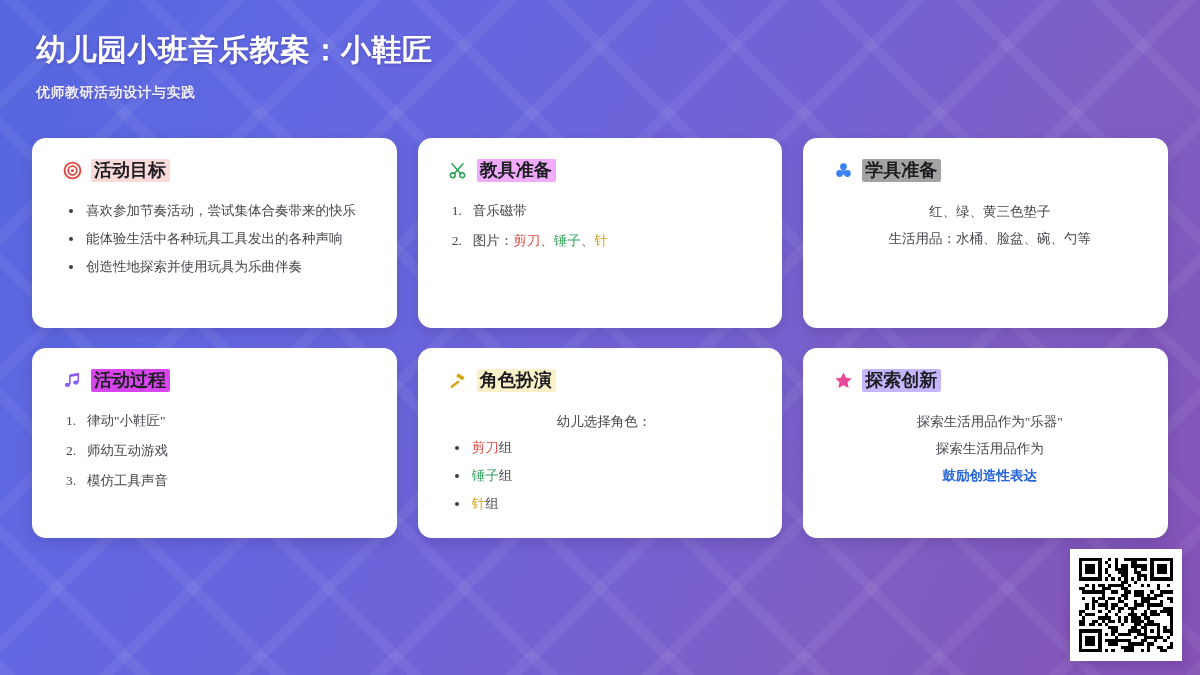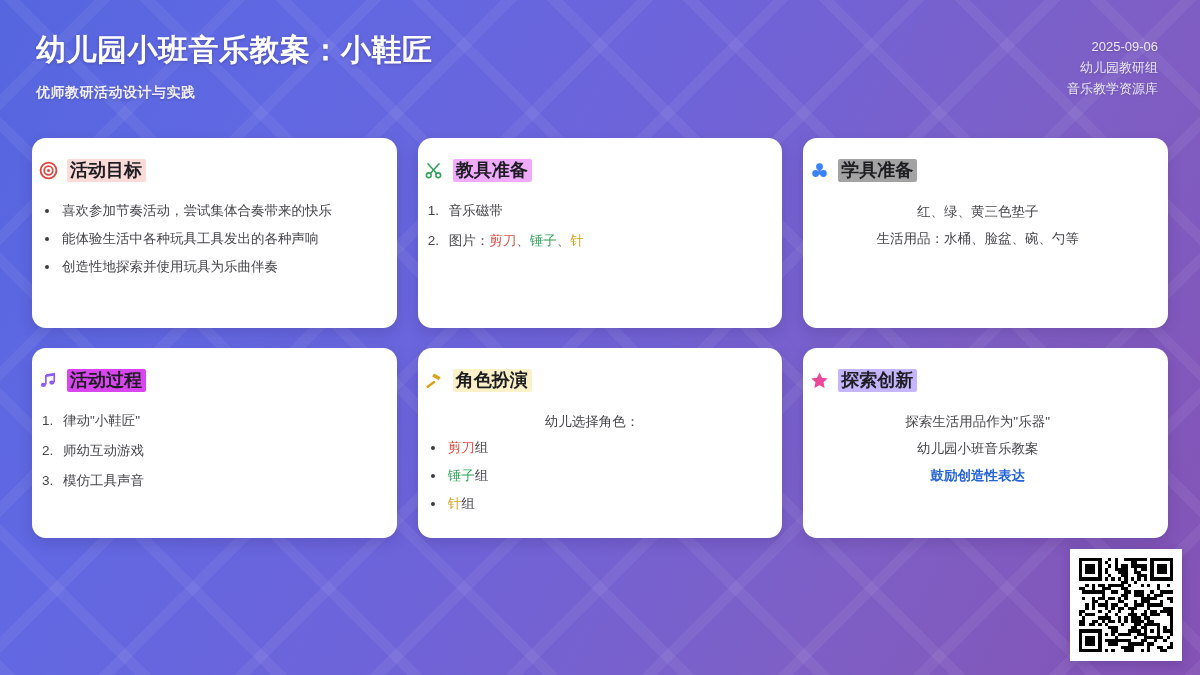--- a/index.html
+++ b/index.html
@@ -56,23 +56,24 @@
     display:grid;
     grid-template-columns:repeat(3, 1fr);
     grid-template-rows:190px 190px;
     column-gap:21px;
     row-gap:20px;
   }
 
   .card {
     background:#ffffff;
     border-radius:14px;
-    padding:19px 22px 16px 6px;
+    padding:19px 22px 16px 30px;
     box-shadow:0 5px 14px rgba(45,25,90,0.18);
     overflow:hidden;
+    font-family:Liberation Serif, serif;
   }
 
   .card-head {
     display:flex;
     align-items:center;
     gap:9px;
     margin-bottom:15px;
     height:26px;
   }
   .card-icon {
@@ -147,25 +148,20 @@
   #qr { display:block; width:94px; height:94px; }
 </style>
 </head>
 <body>
 
 <div id="slide">
 
   <div id="header">
     <div id="title">幼儿园小班音乐教案：小鞋匠</div>
     <div id="subtitle">优师教研活动设计与实践</div>
-    <div id="meta">
-      <div>2025-09-06</div>
-      <div>幼儿园教研组</div>
-      <div>音乐教学资源库</div>
-    </div>
   </div>
 
   <div id="grid">
       <div class="card">
         <div class="card-head">
           <span class="card-icon">
             <svg width="19" height="19" viewBox="0 0 24 24">
         <circle cx="12" cy="12" r="10" fill="none" stroke="#e0473f" stroke-width="2.4"></circle>
         <circle cx="12" cy="12" r="5.4" fill="none" stroke="#e0473f" stroke-width="2.2"></circle>
         <circle cx="12" cy="12" r="1.9" fill="#e0473f"></circle>
@@ -262,21 +258,21 @@
           <span class="card-icon">
             <svg width="19" height="19" viewBox="0 0 24 24">
         <path d="M12 1.8 L15.2 8.5 L22.4 9.4 L17.1 14.3 L18.5 21.5 L12 18 L5.5 21.5
                  L6.9 14.3 L1.6 9.4 L8.8 8.5 Z" fill="#ec4899"></path>
             </svg>
           </span>
           <span class="card-title hl-pink">探索创新</span>
         </div>
         <div class="body">
           <p class="line">探索生活用品作为"乐器"</p>
-          <p class="line">幼儿园小班音乐教案</p>
+          <p class="line">探索生活用品作为</p>
           <p class="line w-link">鼓励创造性表达</p>
         </div>
       </div>
     </div>
 
   <div id="qr-wrap">
     <svg id="qr" viewBox="0 0 29 29" shape-rendering="crispEdges">
         <rect width="29" height="29" fill="#ffffff"></rect>
         <path d="M0 0h1v1h-1zM1 0h1v1h-1zM2 0h1v1h-1zM3 0h1v1h-1zM4 0h1v1h-1zM5 0h1v1h-1zM6 0h1v1h-1zM9 0h1v1h-1zM11 0h1v1h-1zM14 0h1v1h-1zM15 0h1v1h-1zM16 0h1v1h-1zM17 0h1v1h-1zM18 0h1v1h-1zM19 0h1v1h-1zM20 0h1v1h-1zM22 0h1v1h-1zM23 0h1v1h-1zM24 0h1v1h-1zM25 0h1v1h-1zM26 0h1v1h-1zM27 0h1v1h-1zM28 0h1v1h-1zM0 1h1v1h-1zM6 1h1v1h-1zM8 1h1v1h-1zM11 1h1v1h-1zM16 1h1v1h-1zM17 1h1v1h-1zM22 1h1v1h-1zM28 1h1v1h-1zM0 2h1v1h-1zM2 2h1v1h-1zM3 2h1v1h-1zM4 2h1v1h-1zM6 2h1v1h-1zM9 2h1v1h-1zM11 2h1v1h-1zM13 2h1v1h-1zM14 2h1v1h-1zM16 2h1v1h-1zM17 2h1v1h-1zM18 2h1v1h-1zM19 2h1v1h-1zM20 2h1v1h-1zM22 2h1v1h-1zM24 2h1v1h-1zM25 2h1v1h-1zM26 2h1v1h-1zM28 2h1v1h-1zM0 3h1v1h-1zM2 3h1v1h-1zM3 3h1v1h-1zM4 3h1v1h-1zM6 3h1v1h-1zM8 3h1v1h-1zM11 3h1v1h-1zM12 3h1v1h-1zM13 3h1v1h-1zM14 3h1v1h-1zM17 3h1v1h-1zM19 3h1v1h-1zM20 3h1v1h-1zM22 3h1v1h-1zM24 3h1v1h-1zM25 3h1v1h-1zM26 3h1v1h-1zM28 3h1v1h-1zM0 4h1v1h-1zM2 4h1v1h-1zM3 4h1v1h-1zM4 4h1v1h-1zM6 4h1v1h-1zM8 4h1v1h-1zM12 4h1v1h-1zM13 4h1v1h-1zM14 4h1v1h-1zM17 4h1v1h-1zM18 4h1v1h-1zM22 4h1v1h-1zM24 4h1v1h-1zM25 4h1v1h-1zM26 4h1v1h-1zM28 4h1v1h-1zM0 5h1v1h-1zM6 5h1v1h-1zM9 5h1v1h-1zM13 5h1v1h-1zM14 5h1v1h-1zM18 5h1v1h-1zM19 5h1v1h-1zM20 5h1v1h-1zM22 5h1v1h-1zM28 5h1v1h-1zM0 6h1v1h-1zM1 6h1v1h-1zM2 6h1v1h-1zM3 6h1v1h-1zM4 6h1v1h-1zM5 6h1v1h-1zM6 6h1v1h-1zM8 6h1v1h-1zM10 6h1v1h-1zM12 6h1v1h-1zM14 6h1v1h-1zM16 6h1v1h-1zM18 6h1v1h-1zM20 6h1v1h-1zM22 6h1v1h-1zM23 6h1v1h-1zM24 6h1v1h-1zM25 6h1v1h-1zM26 6h1v1h-1zM27 6h1v1h-1zM28 6h1v1h-1zM13 7h1v1h-1zM14 7h1v1h-1zM17 7h1v1h-1zM2 8h1v1h-1zM4 8h1v1h-1zM6 8h1v1h-1zM7 8h1v1h-1zM9 8h1v1h-1zM10 8h1v1h-1zM11 8h1v1h-1zM12 8h1v1h-1zM13 8h1v1h-1zM15 8h1v1h-1zM19 8h1v1h-1zM21 8h1v1h-1zM24 8h1v1h-1zM27 8h1v1h-1zM0 9h1v1h-1zM1 9h1v1h-1zM4 9h1v1h-1zM7 9h1v1h-1zM8 9h1v1h-1zM9 9h1v1h-1zM13 9h1v1h-1zM14 9h1v1h-1zM24 9h1v1h-1zM1 10h1v1h-1zM2 10h1v1h-1zM3 10h1v1h-1zM4 10h1v1h-1zM5 10h1v1h-1zM6 10h1v1h-1zM7 10h1v1h-1zM10 10h1v1h-1zM11 10h1v1h-1zM14 10h1v1h-1zM15 10h1v1h-1zM17 10h1v1h-1zM18 10h1v1h-1zM19 10h1v1h-1zM22 10h1v1h-1zM25 10h1v1h-1zM26 10h1v1h-1zM27 10h1v1h-1zM28 10h1v1h-1zM7 11h1v1h-1zM13 11h1v1h-1zM14 11h1v1h-1zM17 11h1v1h-1zM18 11h1v1h-1zM19 11h1v1h-1zM21 11h1v1h-1zM23 11h1v1h-1zM24 11h1v1h-1zM25 11h1v1h-1zM1 12h1v1h-1zM4 12h1v1h-1zM6 12h1v1h-1zM7 12h1v1h-1zM9 12h1v1h-1zM10 12h1v1h-1zM12 12h1v1h-1zM14 12h1v1h-1zM19 12h1v1h-1zM20 12h1v1h-1zM21 12h1v1h-1zM22 12h1v1h-1zM23 12h1v1h-1zM27 12h1v1h-1zM28 12h1v1h-1zM4 13h1v1h-1zM5 13h1v1h-1zM8 13h1v1h-1zM12 13h1v1h-1zM13 13h1v1h-1zM17 13h1v1h-1zM19 13h1v1h-1zM20 13h1v1h-1zM21 13h1v1h-1zM25 13h1v1h-1zM28 13h1v1h-1zM2 14h1v1h-1zM4 14h1v1h-1zM6 14h1v1h-1zM7 14h1v1h-1zM8 14h1v1h-1zM10 14h1v1h-1zM11 14h1v1h-1zM14 14h1v1h-1zM17 14h1v1h-1zM18 14h1v1h-1zM19 14h1v1h-1zM21 14h1v1h-1zM22 14h1v1h-1zM23 14h1v1h-1zM24 14h1v1h-1zM25 14h1v1h-1zM2 15h1v1h-1zM4 15h1v1h-1zM8 15h1v1h-1zM10 15h1v1h-1zM12 15h1v1h-1zM13 15h1v1h-1zM15 15h1v1h-1zM16 15h1v1h-1zM17 15h1v1h-1zM21 15h1v1h-1zM26 15h1v1h-1zM27 15h1v1h-1zM28 15h1v1h-1zM0 16h1v1h-1zM1 16h1v1h-1zM6 16h1v1h-1zM9 16h1v1h-1zM12 16h1v1h-1zM16 16h1v1h-1zM20 16h1v1h-1zM22 16h1v1h-1zM23 16h1v1h-1zM25 16h1v1h-1zM26 16h1v1h-1zM27 16h1v1h-1zM28 16h1v1h-1zM0 17h1v1h-1zM2 17h1v1h-1zM3 17h1v1h-1zM4 17h1v1h-1zM8 17h1v1h-1zM11 17h1v1h-1zM15 17h1v1h-1zM16 17h1v1h-1zM17 17h1v1h-1zM19 17h1v1h-1zM20 17h1v1h-1zM22 17h1v1h-1zM23 17h1v1h-1zM24 17h1v1h-1zM27 17h1v1h-1zM28 17h1v1h-1zM1 18h1v1h-1zM6 18h1v1h-1zM7 18h1v1h-1zM8 18h1v1h-1zM9 18h1v1h-1zM12 18h1v1h-1zM14 18h1v1h-1zM16 18h1v1h-1zM17 18h1v1h-1zM18 18h1v1h-1zM20 18h1v1h-1zM21 18h1v1h-1zM28 18h1v1h-1zM0 19h1v1h-1zM1 19h1v1h-1zM4 19h1v1h-1zM5 19h1v1h-1zM7 19h1v1h-1zM9 19h1v1h-1zM10 19h1v1h-1zM12 19h1v1h-1zM14 19h1v1h-1zM16 19h1v1h-1zM17 19h1v1h-1zM18 19h1v1h-1zM19 19h1v1h-1zM21 19h1v1h-1zM22 19h1v1h-1zM28 19h1v1h-1zM0 20h1v1h-1zM1 20h1v1h-1zM3 20h1v1h-1zM4 20h1v1h-1zM6 20h1v1h-1zM8 20h1v1h-1zM13 20h1v1h-1zM17 20h1v1h-1zM18 20h1v1h-1zM20 20h1v1h-1zM21 20h1v1h-1zM22 20h1v1h-1zM23 20h1v1h-1zM24 20h1v1h-1zM28 20h1v1h-1zM9 21h1v1h-1zM10 21h1v1h-1zM11 21h1v1h-1zM16 21h1v1h-1zM17 21h1v1h-1zM19 21h1v1h-1zM20 21h1v1h-1zM24 21h1v1h-1zM26 21h1v1h-1zM28 21h1v1h-1zM0 22h1v1h-1zM1 22h1v1h-1zM2 22h1v1h-1zM3 22h1v1h-1zM4 22h1v1h-1zM5 22h1v1h-1zM6 22h1v1h-1zM10 22h1v1h-1zM11 22h1v1h-1zM15 22h1v1h-1zM16 22h1v1h-1zM17 22h1v1h-1zM18 22h1v1h-1zM20 22h1v1h-1zM22 22h1v1h-1zM24 22h1v1h-1zM26 22h1v1h-1zM27 22h1v1h-1zM28 22h1v1h-1zM0 23h1v1h-1zM6 23h1v1h-1zM8 23h1v1h-1zM10 23h1v1h-1zM12 23h1v1h-1zM13 23h1v1h-1zM14 23h1v1h-1zM15 23h1v1h-1zM18 23h1v1h-1zM19 23h1v1h-1zM20 23h1v1h-1zM24 23h1v1h-1zM28 23h1v1h-1zM0 24h1v1h-1zM2 24h1v1h-1zM3 24h1v1h-1zM4 24h1v1h-1zM6 24h1v1h-1zM11 24h1v1h-1zM17 24h1v1h-1zM20 24h1v1h-1zM21 24h1v1h-1zM22 24h1v1h-1zM23 24h1v1h-1zM24 24h1v1h-1zM25 24h1v1h-1zM27 24h1v1h-1zM0 25h1v1h-1zM2 25h1v1h-1zM3 25h1v1h-1zM4 25h1v1h-1zM6 25h1v1h-1zM8 25h1v1h-1zM9 25h1v1h-1zM10 25h1v1h-1zM11 25h1v1h-1zM12 25h1v1h-1zM13 25h1v1h-1zM14 25h1v1h-1zM15 25h1v1h-1zM19 25h1v1h-1zM20 25h1v1h-1zM23 25h1v1h-1zM26 25h1v1h-1zM0 26h1v1h-1zM2 26h1v1h-1zM3 26h1v1h-1zM4 26h1v1h-1zM6 26h1v1h-1zM9 26h1v1h-1zM10 26h1v1h-1zM11 26h1v1h-1zM15 26h1v1h-1zM16 26h1v1h-1zM17 26h1v1h-1zM18 26h1v1h-1zM19 26h1v1h-1zM21 26h1v1h-1zM22 26h1v1h-1zM28 26h1v1h-1zM0 27h1v1h-1zM6 27h1v1h-1zM13 27h1v1h-1zM14 27h1v1h-1zM15 27h1v1h-1zM16 27h1v1h-1zM21 27h1v1h-1zM24 27h1v1h-1zM25 27h1v1h-1zM27 27h1v1h-1zM28 27h1v1h-1zM0 28h1v1h-1zM1 28h1v1h-1zM2 28h1v1h-1zM3 28h1v1h-1zM4 28h1v1h-1zM5 28h1v1h-1zM6 28h1v1h-1zM8 28h1v1h-1zM10 28h1v1h-1zM14 28h1v1h-1zM15 28h1v1h-1zM16 28h1v1h-1zM19 28h1v1h-1zM21 28h1v1h-1zM25 28h1v1h-1zM26 28h1v1h-1z" fill="#000000"></path>
       </svg>

